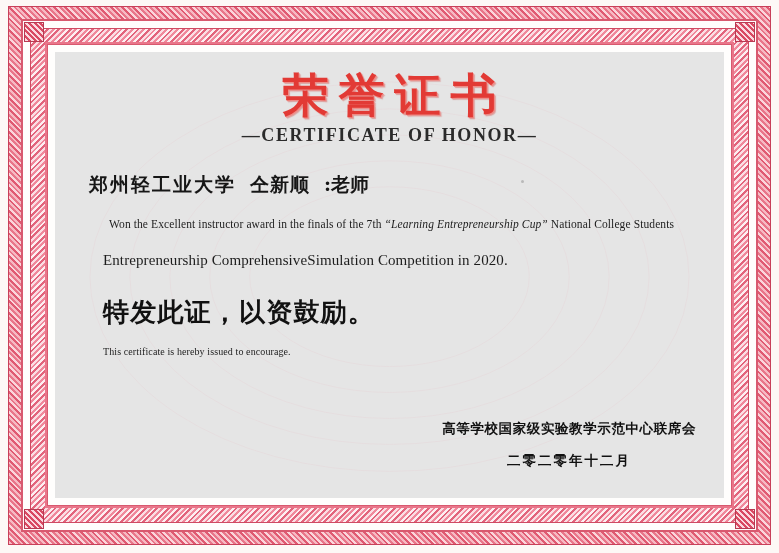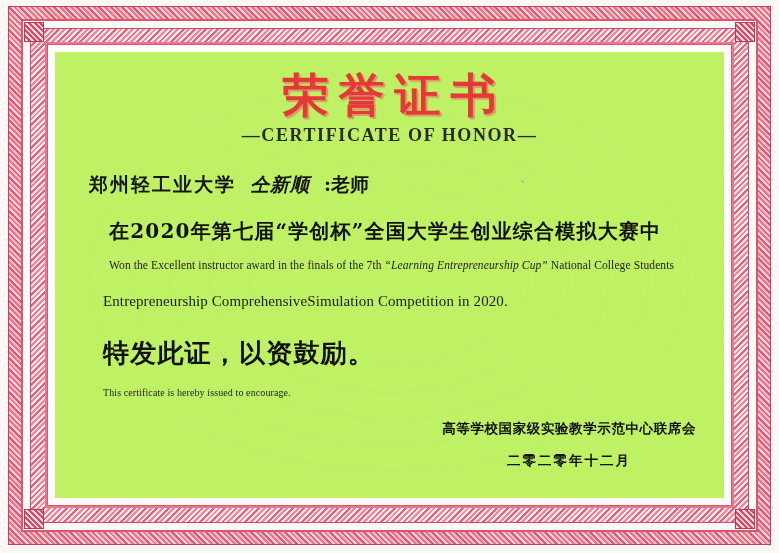--- a/index.html
+++ b/index.html
@@ -99,21 +99,21 @@
   .corner.bl { left: 24px; bottom: 24px; }
   .corner.br { right: 24px; bottom: 24px; }
 
   
   .paper {
     position: absolute;
     left: 55px;
     top: 52px;
     right: 55px;
     bottom: 55px;
-    background: #bef264;
+    background: #e5e5e5;
     overflow: hidden;
   }
 
   
   .watermark {
     position: absolute;
     left: 0; top: 0; right: 0; bottom: 0;
     opacity: 0.10;
     pointer-events: none;
   }
@@ -158,21 +158,20 @@
     font-weight: bold;
     color: #161616;
     letter-spacing: 1px;
     font-family: "DejaVu Serif", "Liberation Serif", serif;
     margin-bottom: 20px;
   }
   .line-recipient .school { letter-spacing: 2px; font-family: Liberation Serif, serif; }
   .line-recipient .name {
     display: inline-block;
     margin: 0 14px;
-    font-style: italic;
     font-weight: bold;
     letter-spacing: 1px;
   }
   .line-recipient .role { letter-spacing: 0px; }
 
   .stmt { margin-bottom: 4px; }
 
   .stmt-cn {
     font-size: 20px;
     font-weight: bold;
@@ -273,21 +272,20 @@
       <div class="title-en">—CERTIFICATE OF HONOR—</div>
     </div>
 
     <div class="body">
 
       <div class="line-recipient">
         <span class="school">郑州轻工业大学</span><span class="name">仝新顺</span><span class="role">:老师</span>
       </div>
 
       <div class="stmt block1">
-        <div class="stmt-cn">在2020年第七届“学创杯”全国大学生创业综合模拟大赛中</div>
         <div class="stmt-en"><span>Won the Excellent instructor award in the finals of the 7th </span><em>“Learning Entrepreneurship Cup”</em><span> National College Students</span></div>
       </div>
 
       <div class="stmt block2">
         <div class="stmt-en">Entrepreneurship ComprehensiveSimulation Competition in 2020.</div>
       </div>
 
       <div class="stmt block3">
         <div class="stmt-cn">特发此证，以资鼓励。</div>
         <div class="stmt-en">This certificate is hereby issued to encourage.</div>

